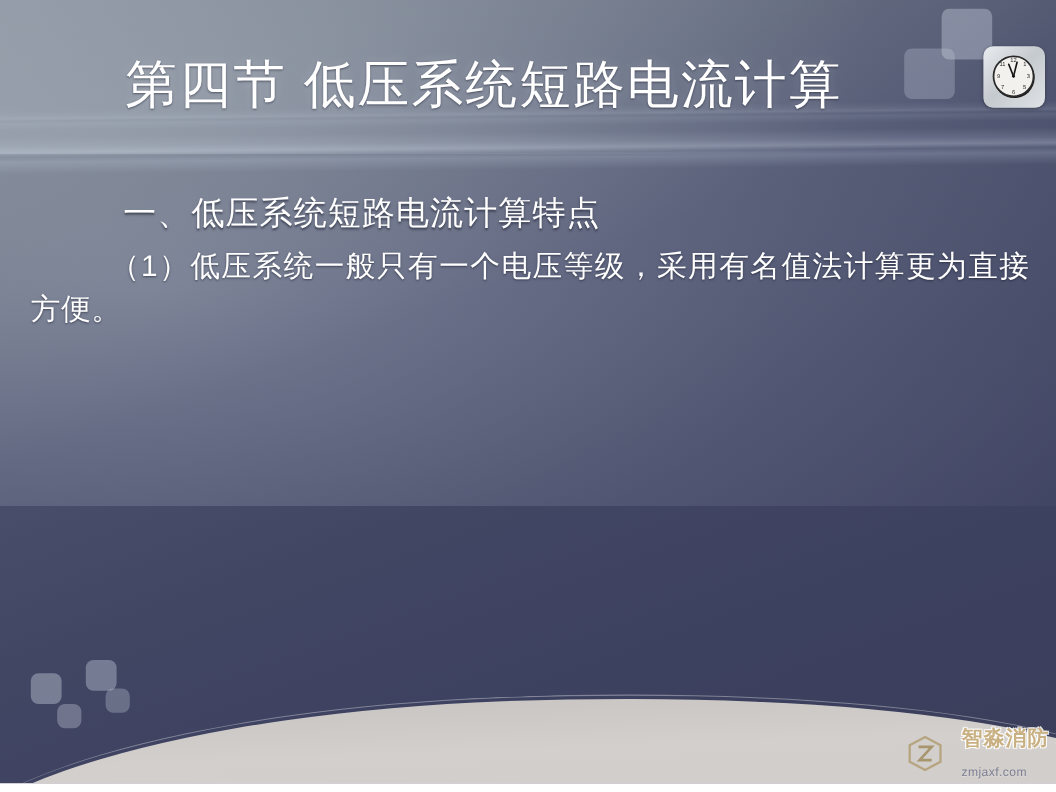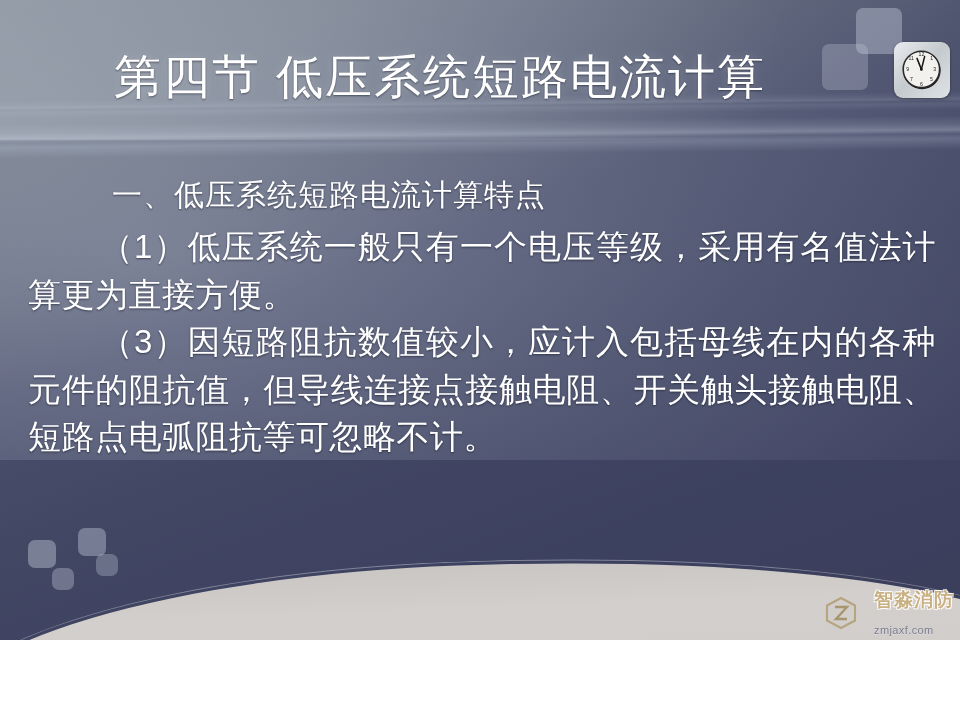--- a/index.html
+++ b/index.html
@@ -7,21 +7,21 @@
   html, body {
     width: 960px;
     height: 720px;
     overflow: hidden;
     font-family: "Liberation Sans", sans-serif;
   }
 
   #slide {
     position: relative;
     width: 960px;
-    height: 640px;
+    height: 712px;
     background: #3c4059;
     overflow: hidden;
   }
 
   
   .bg-base {
     position: absolute;
     inset: 0;
     background:
       linear-gradient(160deg,
@@ -174,21 +174,21 @@
     font-size: 30px;
     line-height: 1.28;
     padding-left: 84px;
     letter-spacing: 1px;
     margin-bottom: 9px;
     text-shadow: 0 1px 2px rgba(20,24,40,0.6);
     white-space: nowrap;
   }
 
   .para {
-    font-size: 33px;
+    font-size: 27px;
     line-height: 1.44;
     letter-spacing: 0.5px;
     text-indent: 72px;
     text-align: justify;
     text-justify: inter-ideograph;
     text-shadow: 0 1px 2px rgba(20,24,40,0.6);
   }
 
   
   .watermark {
@@ -262,21 +262,20 @@
       <line x1="21.4" y1="21.4" x2="17.0" y2="10.4" stroke="#151515" stroke-width="1.5" stroke-linecap="round"></line>
       <circle cx="21.4" cy="21.4" r="1.3" fill="#111"></circle>
     </svg>
   </div>
 
   <div class="title">第四节  低压系统短路电流计算</div>
 
   <div class="body">
     <div class="heading">一、低压系统短路电流计算特点</div>
     <p class="para">（1）低压系统一般只有一个电压等级，采用有名值法计算更为直接方便。</p>
-    <p class="para">（3）因短路阻抗数值较小，应计入包括母线在内的各种元件的阻抗值，但导线连接点接触电阻、开关触头接触电阻、短路点电弧阻抗等可忽略不计。</p>
   </div>
 
   <div class="bg-bottomband"></div>
   <div class="bg-bottomband-edge"></div>
 
   <div class="deco-sq deco-bl-1"></div>
   <div class="deco-sq deco-bl-2"></div>
   <div class="deco-sq deco-bl-3"></div>
   <div class="deco-sq deco-bl-4"></div>
 

